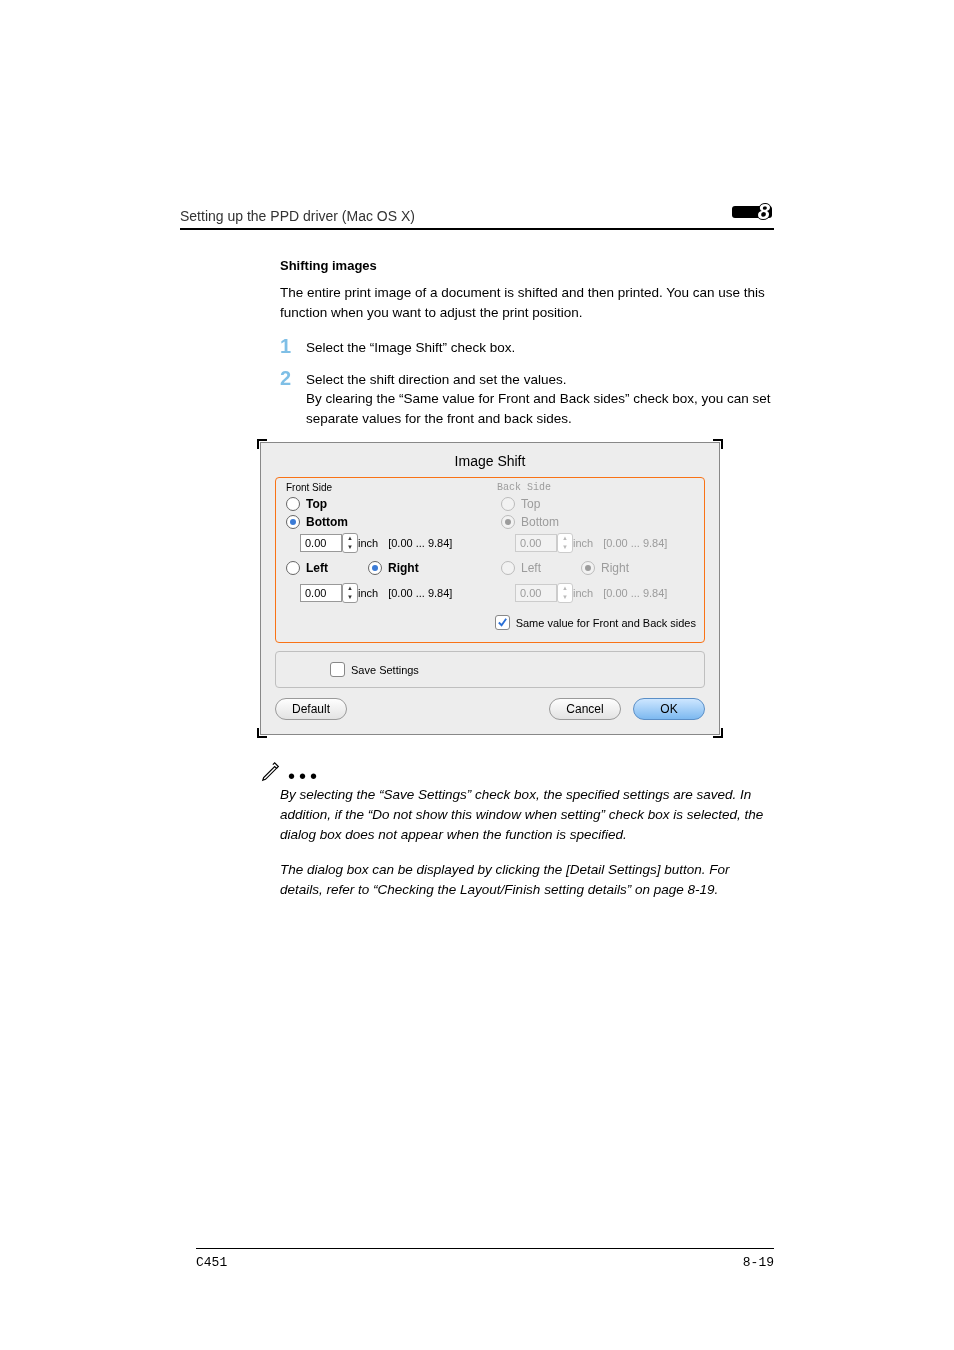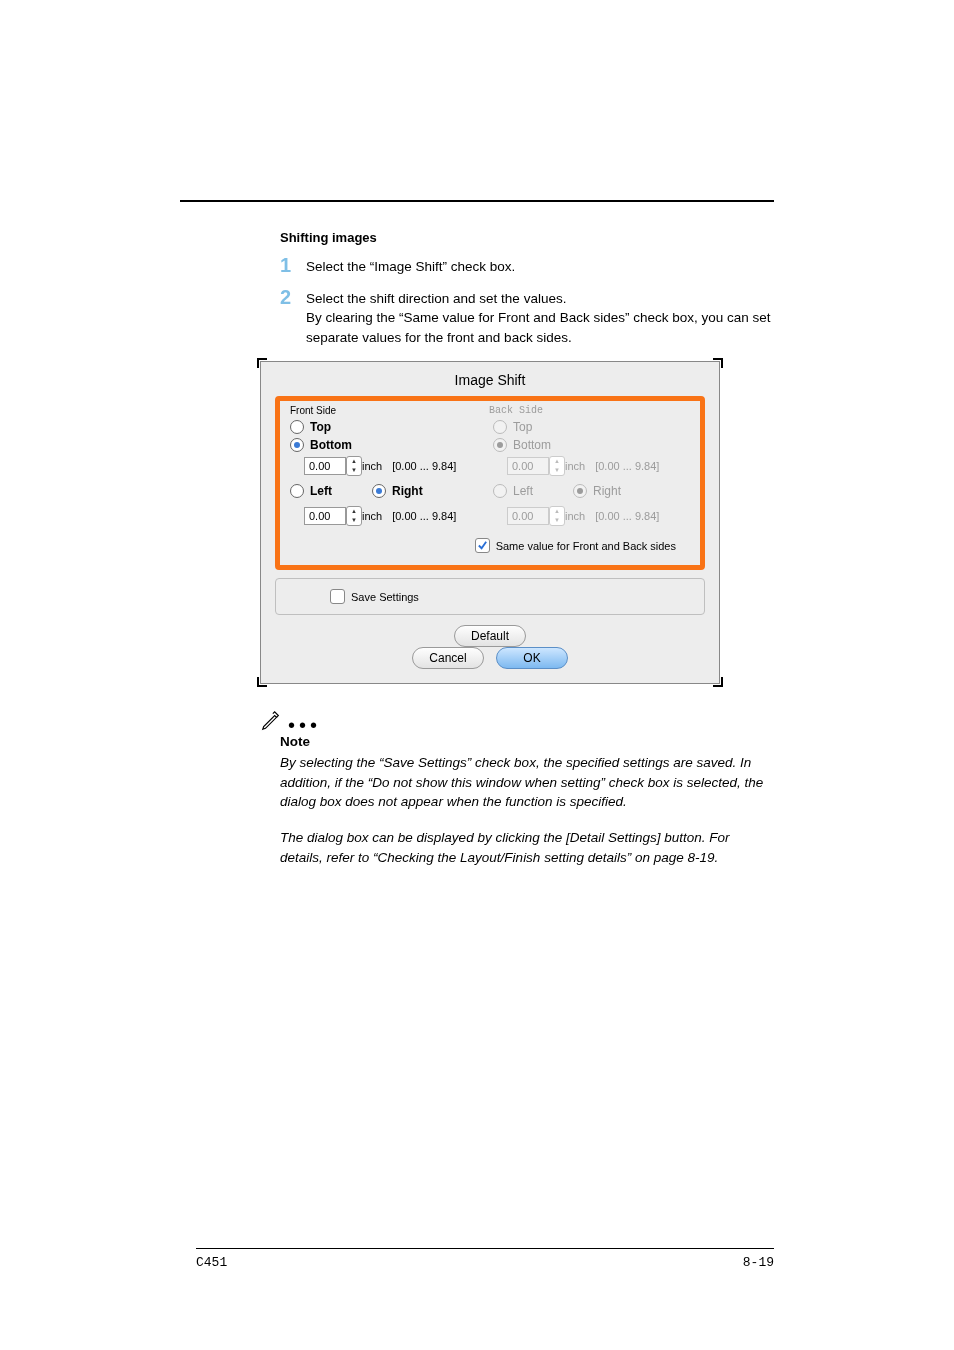--- a/index.html
+++ b/index.html
@@ -118,23 +118,23 @@
   .dlg-corner.tr { top:-4px; right:-4px; border-width: 2px 2px 0 0; }
   .dlg-corner.bl { bottom:-4px; left:-4px; border-width: 0 0 2px 2px; }
   .dlg-corner.br { bottom:-4px; right:-4px; border-width: 0 2px 2px 0; }
 
   .dlg-title {
     text-align: center;
     font-size: 14px;
     margin-bottom: 8px;
   }
   .groupbox {
-    border: 5px solid #f97316;
+    border: 1px solid #f97316;
     border-radius: 4px;
-    padding: 8px 20px 10px 10px;
+    padding: 8px 4px 10px 10px;
     margin-bottom: 8px;
     position: relative;
     background: #ededed;
   }
   .gb-legend {
     position: absolute;
     top: -8px;
     left: 10px;
     background: #ededed;
     padding: 0 4px;
@@ -249,22 +249,21 @@
     border:1px solid #bfbfbf;
     border-radius:4px;
     padding:8px 12px;
     margin: 4px 0 10px 0;
     background:#ededed;
   }
 
   .btn-row {
     display:flex;
     justify-content:space-between;
-    align-items:center;
-    flex-direction:column;
+    align-items:flex-start;
   }
   .pill-btn {
     min-width:72px;
     height:22px;
     border:1px solid #9a9a9a;
     border-radius:11px;
     background:linear-gradient(#fefefe,#e3e3e3);
     font-size:12px;
     line-height:20px;
     text-align:center;
@@ -323,25 +322,33 @@
     display:flex;
     justify-content:space-between;
     font-size:13px;
   }
 </style>
 </head>
 <body>
 
 <div class="page">
 
+  <div class="hdr-row">
+    <div class="hdr-left">Setting up the PPD driver (Mac OS X)</div>
+    <div class="chap-badge">
+      <div class="chap-bar"></div>
+      <div class="chap-num">8</div>
+    </div>
+  </div>
   <div class="hdr-rule"></div>
 
   <div class="body-col">
 
     <div class="sect-title">Shifting images</div>
+    <div class="para">The entire print image of a document is shifted and then printed. You can use this function when you want to adjust the print position.</div>
 
     <div class="step">
       <div class="step-num">1</div>
       <div class="step-text">Select the “Image Shift” check box.</div>
     </div>
 
     <div class="step">
       <div class="step-num">2</div>
       <div class="step-text" style="white-space:pre-line;">Select the shift direction and set the values.
 By clearing the “Same value for Front and Back sides” check box, you can set separate values for the front and back sides.</div>
@@ -475,21 +482,20 @@
       </div>
     </div>
 
     <div class="note-mark">
       <svg class="pen-icon" viewBox="0 0 24 24">
         <path d="M3 21l3-1 12-12-2-2L4 18l-1 3z" fill="none" stroke="#000" stroke-width="1.3"></path>
         <path d="M14 4l2-2 4 4-2 2" fill="none" stroke="#000" stroke-width="1.3"></path>
       </svg>
       <span class="dots">•••</span>
     </div>
-    <div class="note-head">Note</div>
     <div class="note-body">By selecting the “Save Settings” check box, the specified settings are saved. In addition, if the “Do not show this window when setting” check box is selected, the dialog box does not appear when the function is specified.</div>
     <div class="note-body">The dialog box can be displayed by clicking the [Detail Settings] button. For details, refer to “Checking the Layout/Finish setting details” on page 8-19.</div>
 
   </div>
 
   <div class="ftr">
     <div class="ftr-rule"></div>
     <div class="ftr-row">
       <span>C451</span>
       <span>8-19</span>

